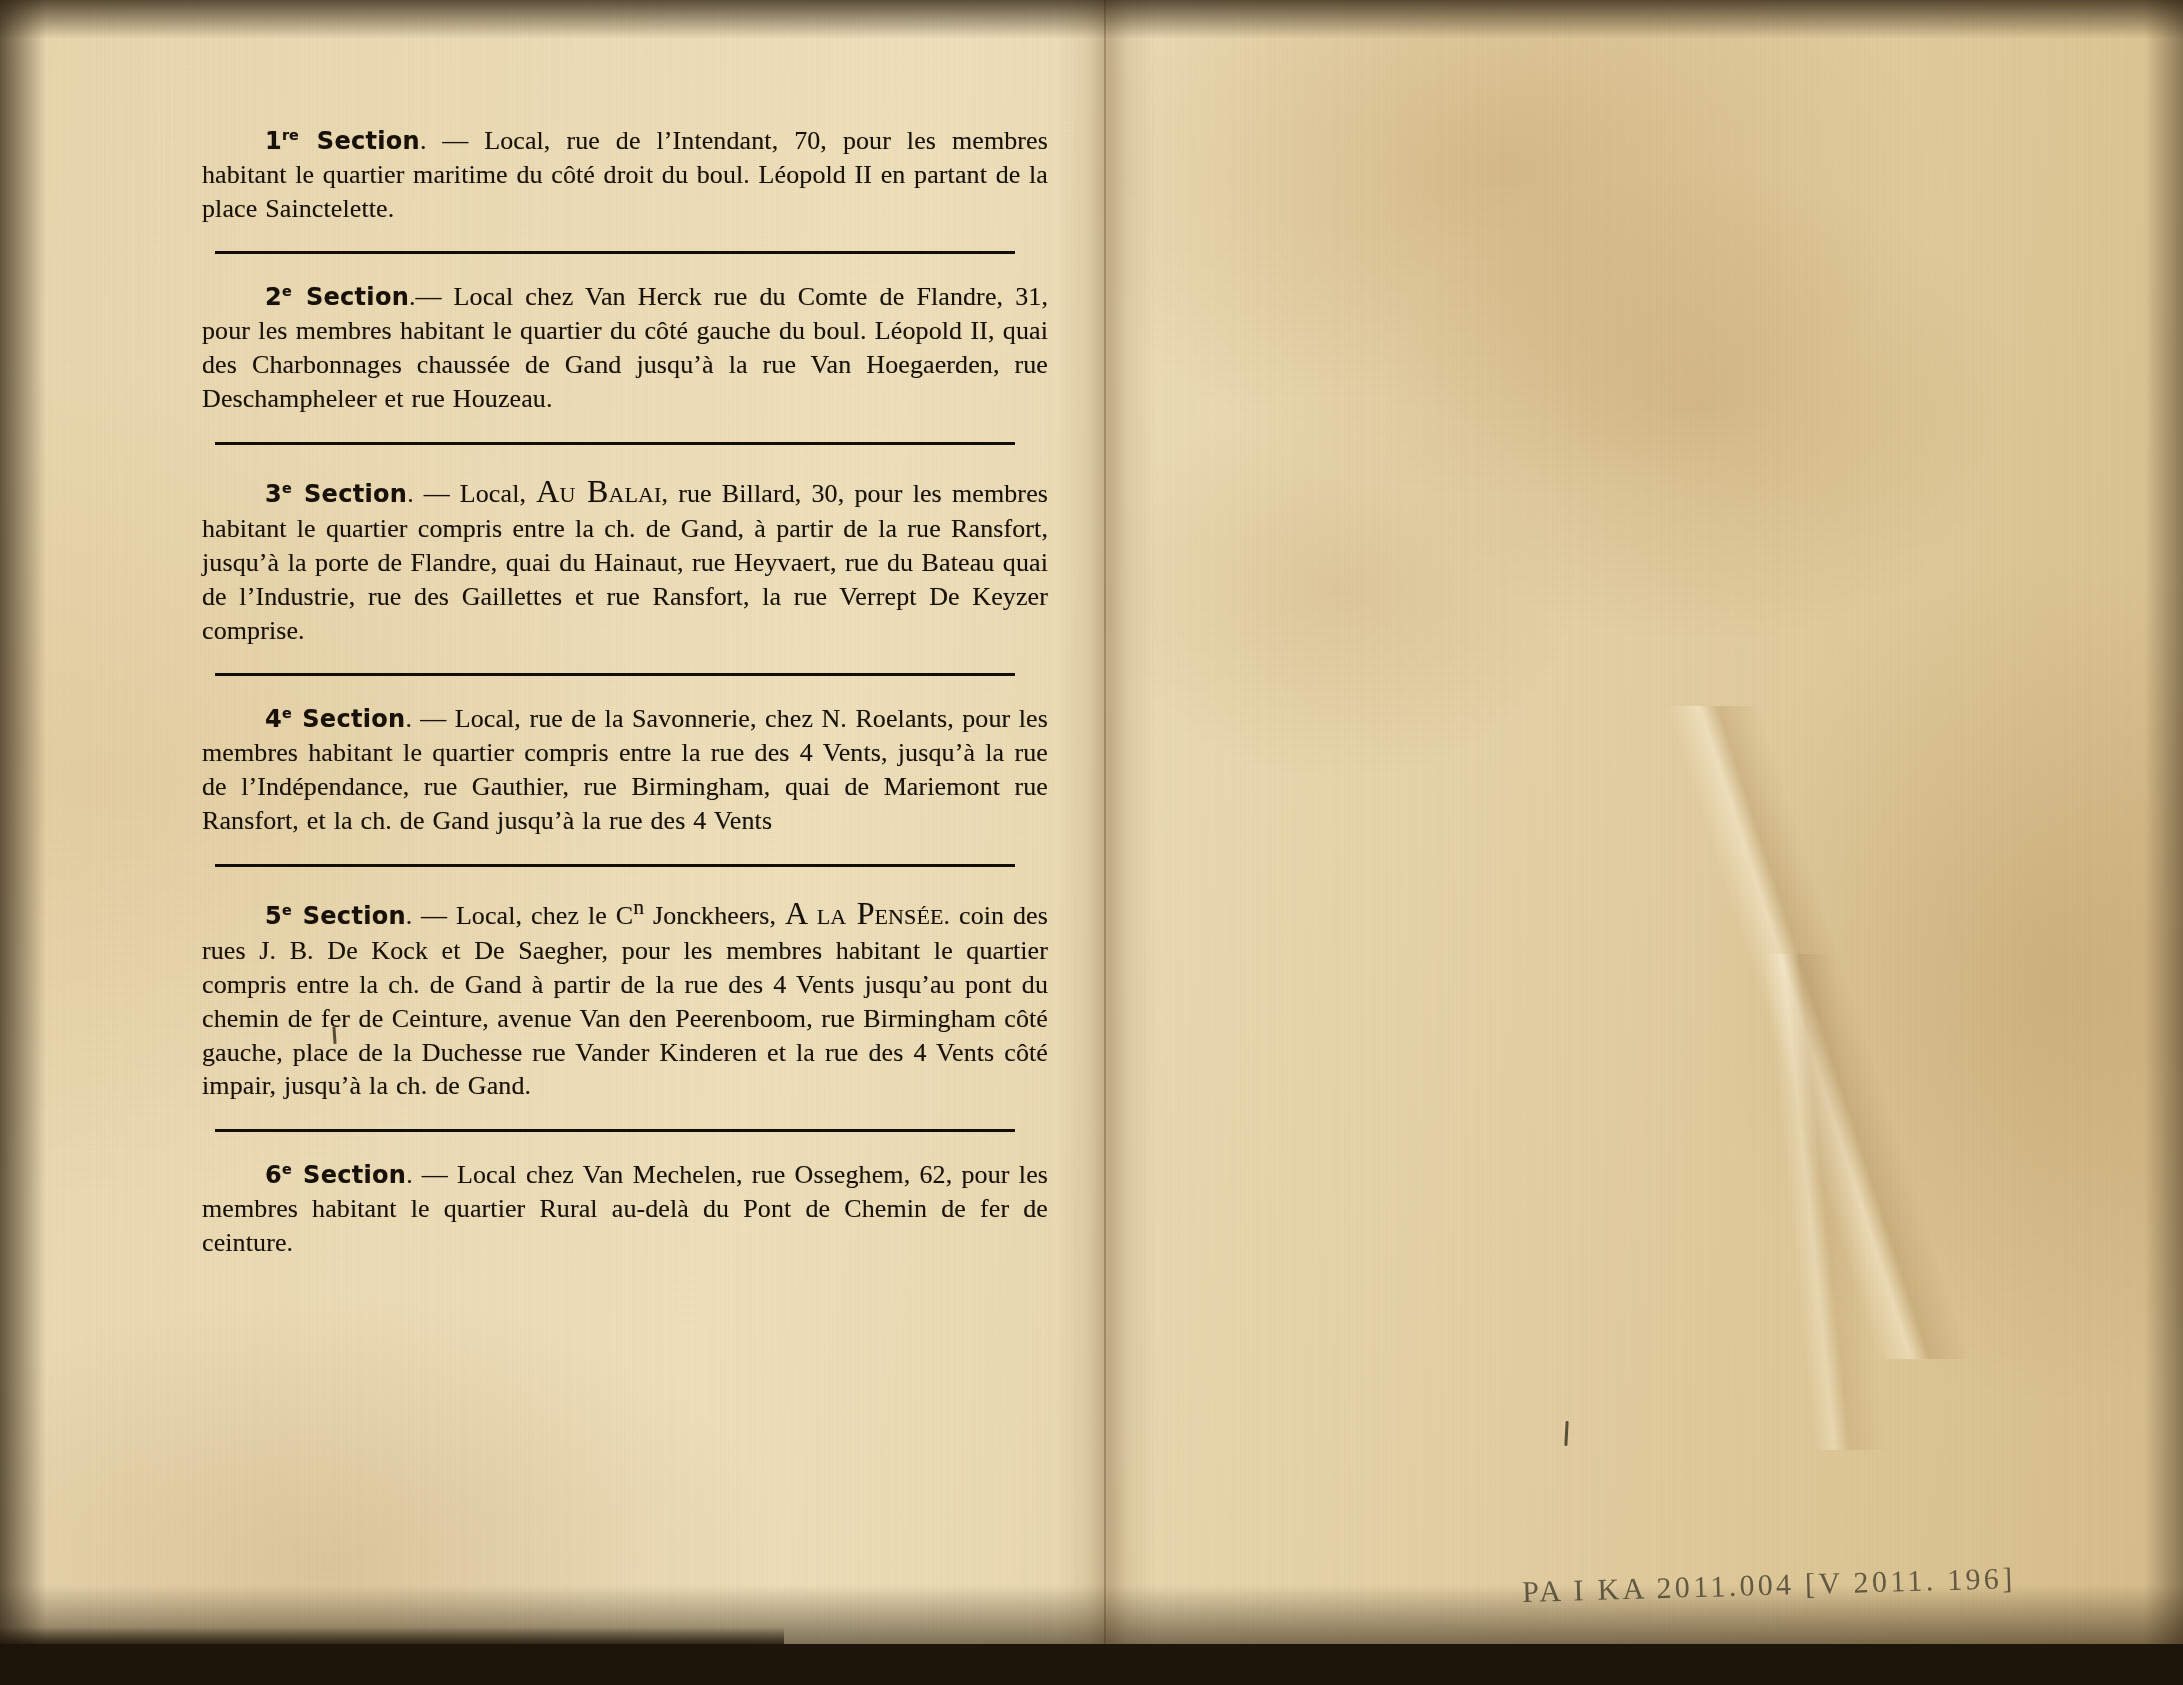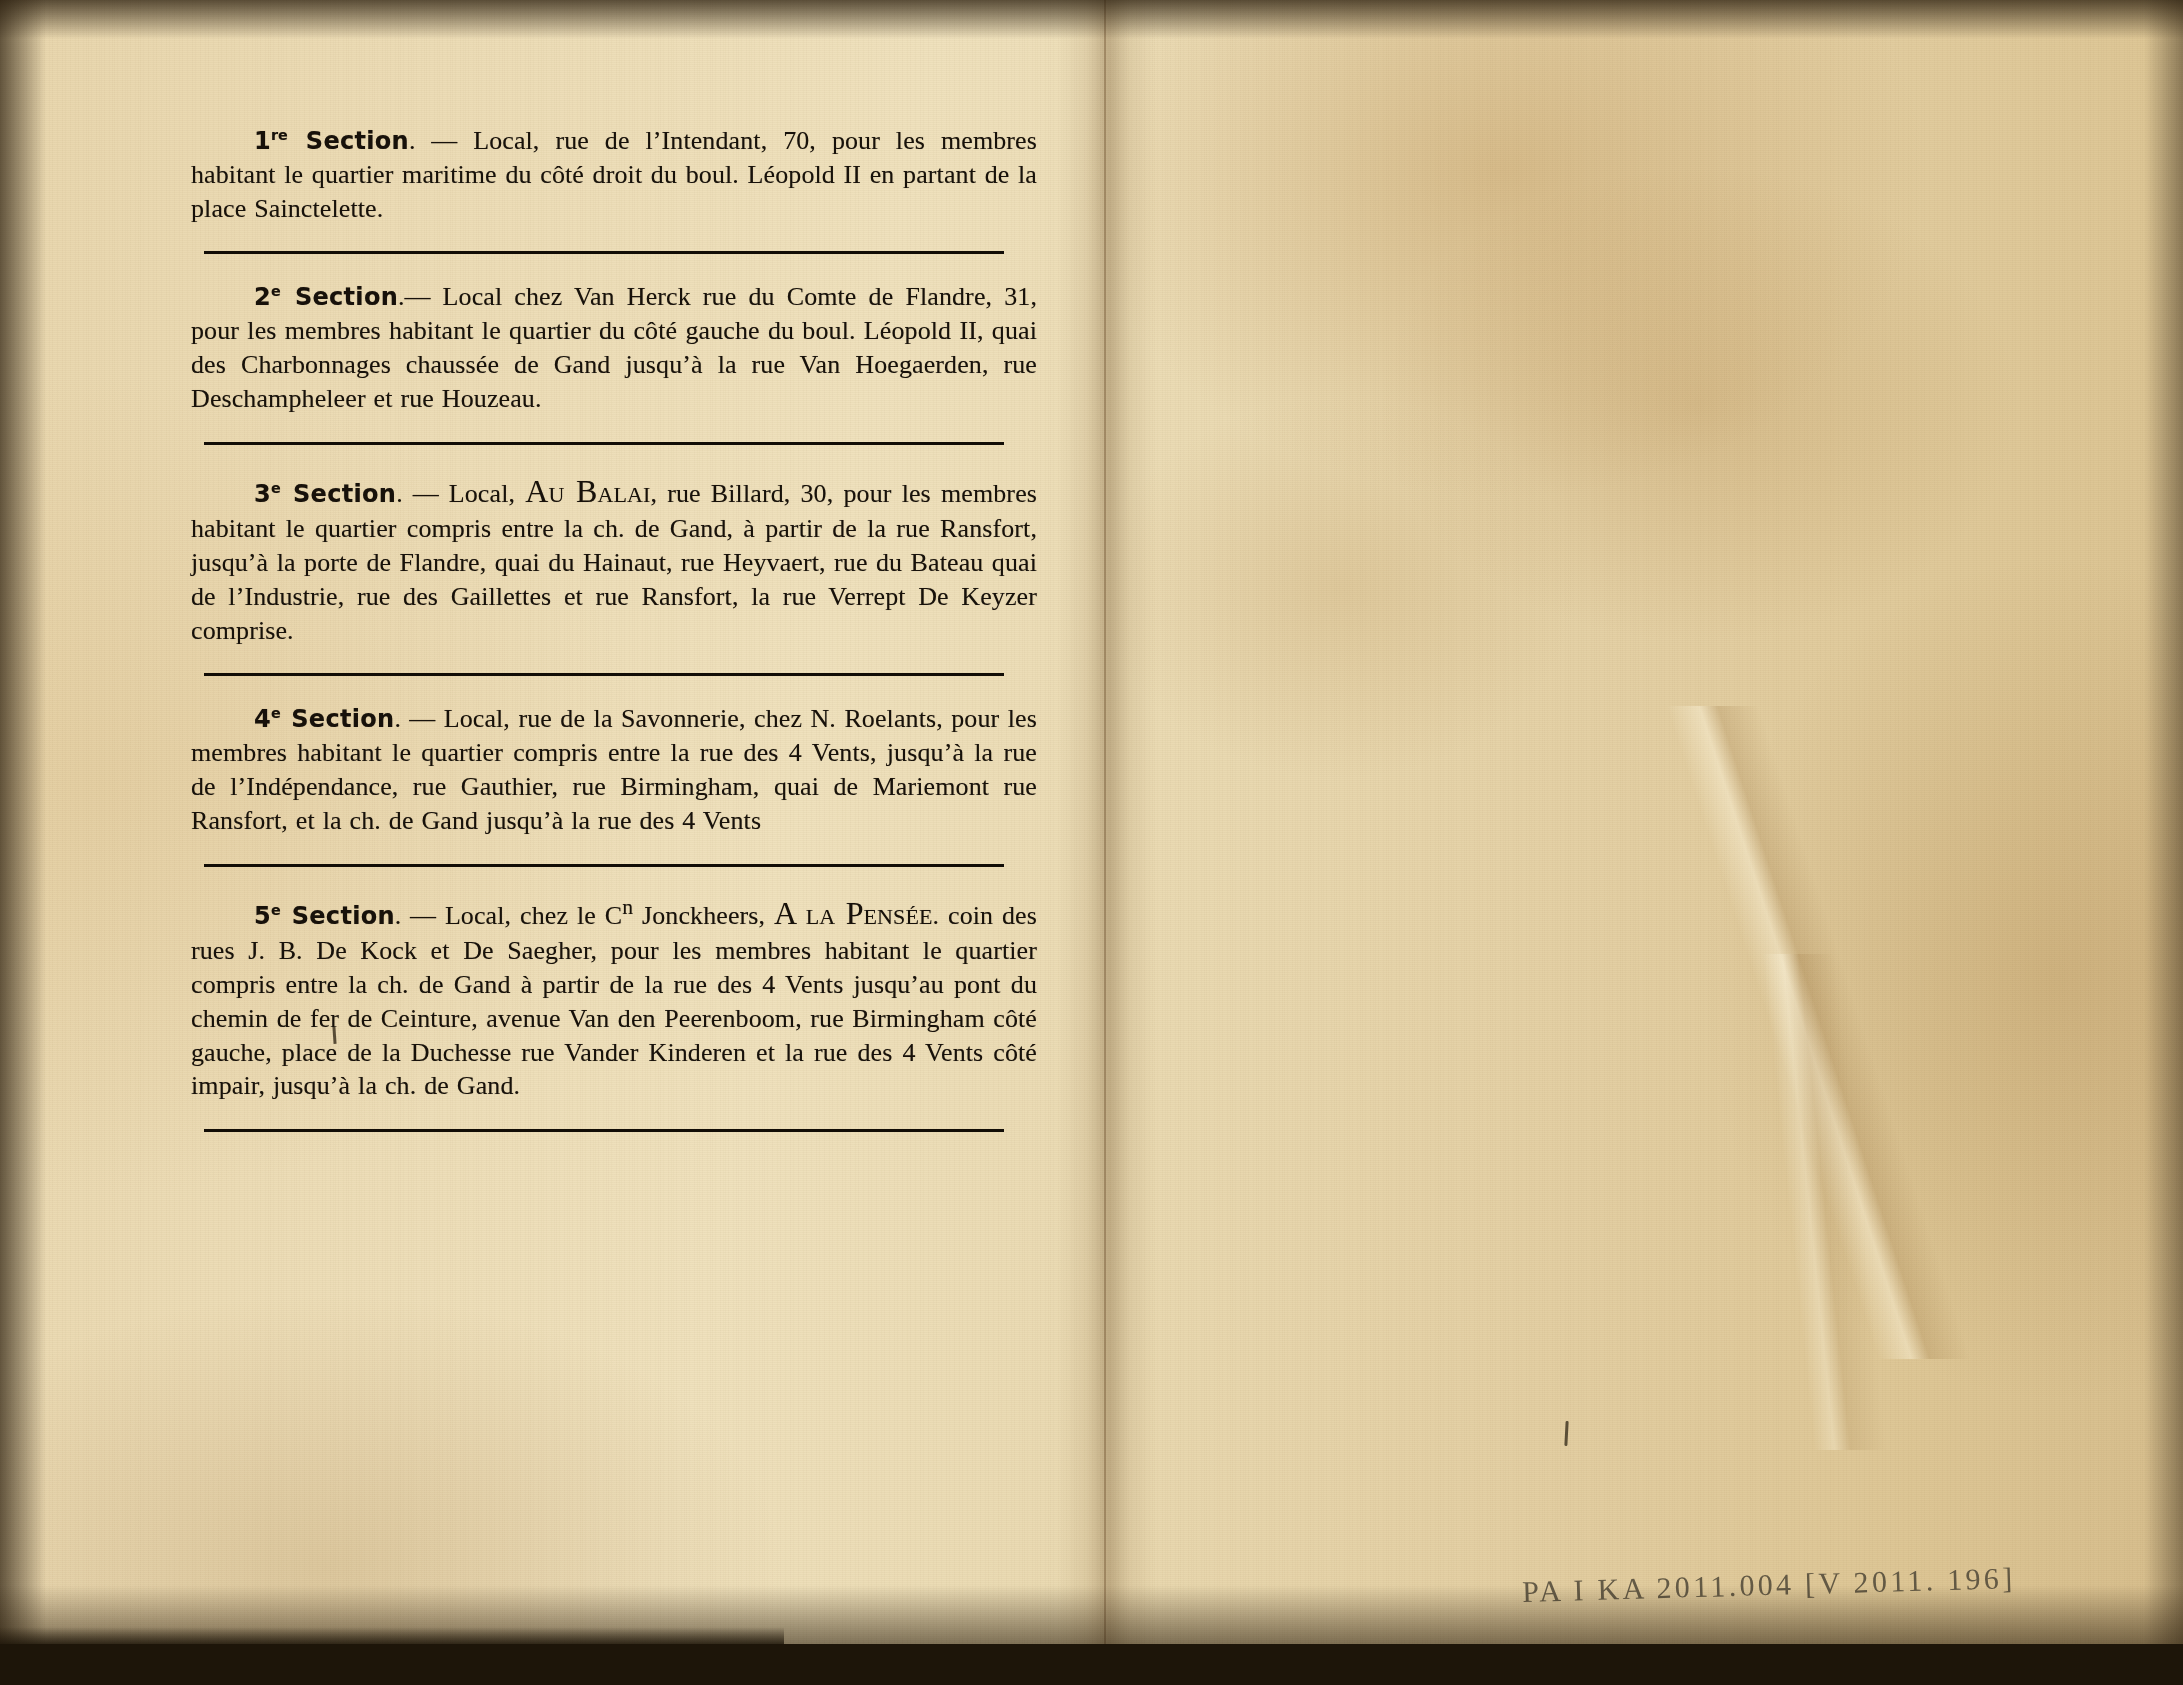--- a/index.html
+++ b/index.html
@@ -125,21 +125,21 @@
   }
   .edge-bottom-fade {
     position:absolute; left:0; bottom:41px; width:2183px; height:59px;
     background: linear-gradient(0deg, rgba(40,28,12,0.55), rgba(40,28,12,0));
     pointer-events:none;
   }
 
   
   .column {
     position: absolute;
-    left: 191px;
+    left: 202px;
     top: 98px;
     width: 846px;
   }
 
   .section {
     margin-bottom: 0;
   }
 
   .rule {
     height: 0;
@@ -256,20 +256,25 @@
     <div class="rule"></div>
 
     <div class="section">
       <p class="para">
         <span class="head"><span>5</span><sup>e</sup> <span>Section</span></span><span class="dash">. — </span><span>Local, chez le C</span><sup>n</sup><span> Jonckheers, </span><span class="smallcaps">A la Pensée</span><span>. coin des rues J. B. De Kock et De Saegher, pour les membres habitant le quartier compris entre la ch. de Gand à partir de la rue des 4 Vents jusqu’au pont du chemin de fer de Ceinture, avenue Van den Peerenboom, rue Birmingham côté gauche, place de la Duchesse rue Vander Kinderen et la rue des 4 Vents côté impair, jusqu’à la ch. de Gand.</span>
       </p>
     </div>
 
     <div class="rule"></div>
 
+    <div class="section">
+      <p class="para">
+        <span class="head"><span>6</span><sup>e</sup> <span>Section</span></span><span class="dash">. — </span><span>Local chez Van Mechelen, rue Osseghem, 62, pour les membres habitant le quartier Rural au-delà du Pont de Chemin de fer de ceinture.</span>
+      </p>
+    </div>
 
   </div>
 
   <div class="pin-mark"></div>
   <div class="ink-tick"></div>
 
   <div class="pencil">PA I KA 2011.004 [V 2011. 196]</div>
 
   <div class="crease"></div>
   <div class="crease2"></div>

